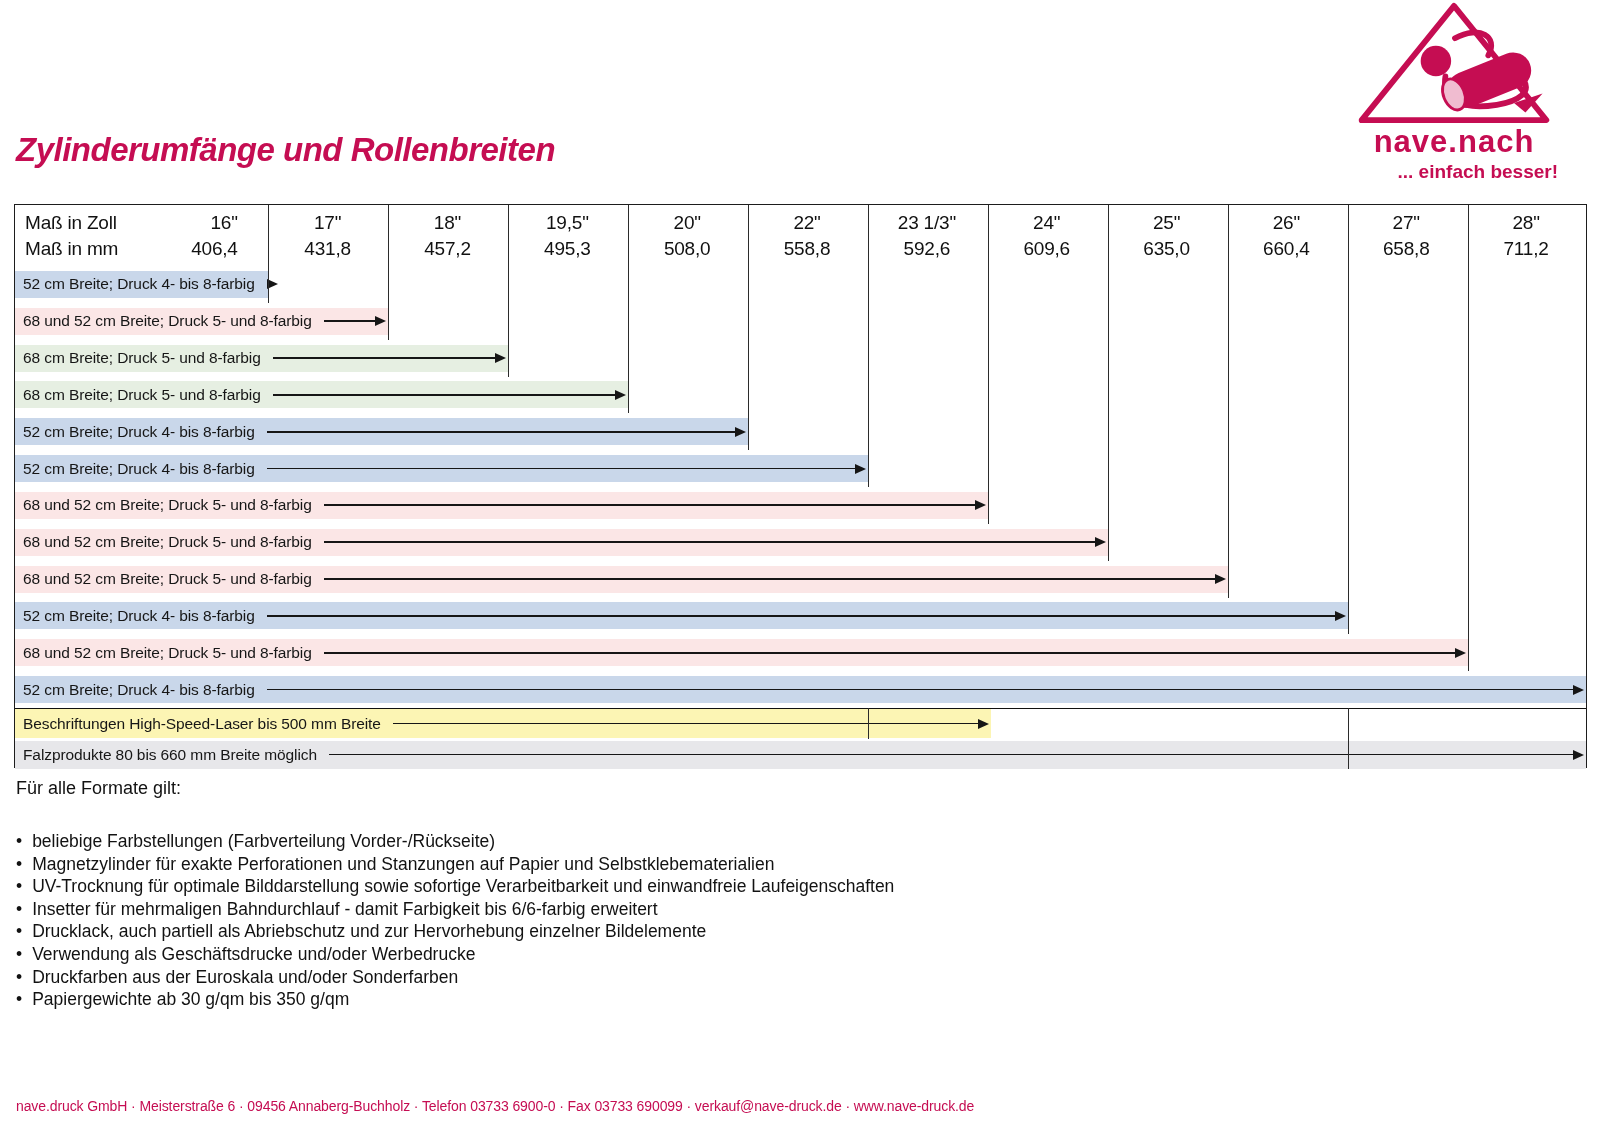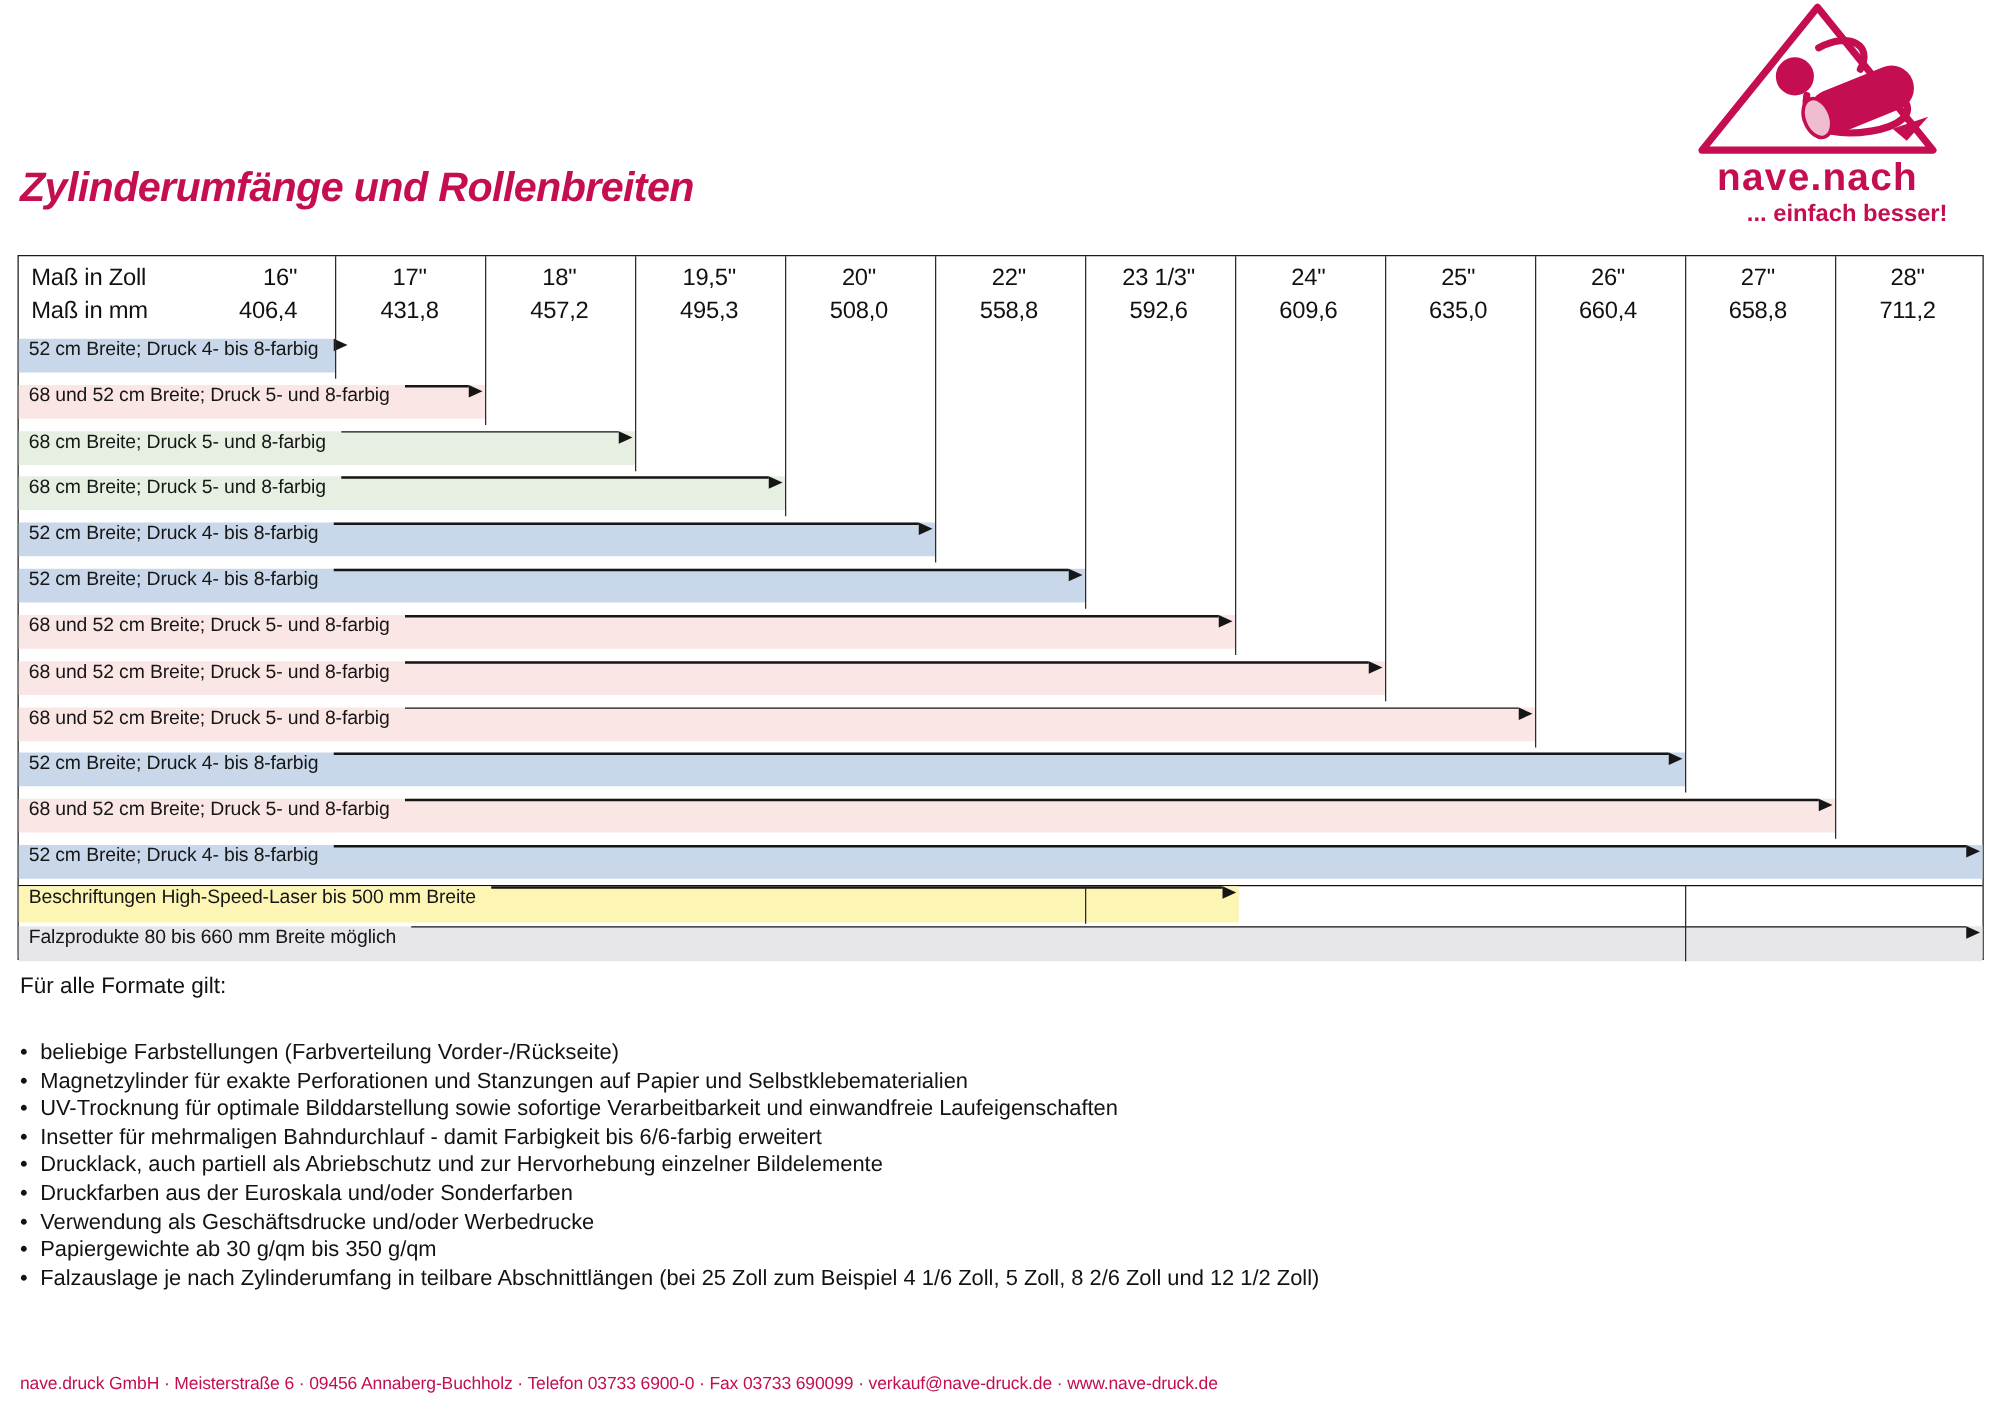--- a/index.html
+++ b/index.html
@@ -22,21 +22,21 @@
   #size-table { position:absolute; left:14px; top:204px; width:1573px; height:564px;
                 border:1.5px solid #1d1d1d; background:#fff; }
   #thead { display:flex; height:61px; font-size:19px; color:#111; letter-spacing:-0.2px; }
   .hcell { width:120px; text-align:center; padding-top:5px; line-height:26px; }
   .hcell.first { width:253px; display:flex; justify-content:space-between; text-align:left;
                  padding:5px 30px 0 10px; }
   .hvals { text-align:right; }
 
   #bar-rows { height:442px; }
   .bar-row { display:flex; align-items:center; }
-  .band { display:flex; height:27px; }
+  .band { display:flex; align-items:center; height:27px; }
   .band-label { font-size:15.5px; color:#161616; white-space:nowrap; padding-left:8px; letter-spacing:-0.1px; }
   .arrow-line { flex:1 1 auto; height:1.8px; background:#161616; margin-left:12px; }
   .arrow-head { width:0; height:0; border-top:5.2px solid transparent; border-bottom:5.2px solid transparent;
                 border-left:11px solid #161616; margin-right:2px; }
 
   #bottom-rows { height:61px; border-top:1.6px solid #101010; }
   .bottom-row { display:flex; align-items:center; }
   .bottom-row .band { height:100%; width:auto; }
 
   .gridline { position:absolute; width:1.2px; background:#2b2b2b; pointer-events:none; }
@@ -251,21 +251,20 @@
       </div>
   </div>
 
   <div id="notes-heading">Für alle Formate gilt:</div>
   <div id="notes-list">
       <div class="note-item">beliebige Farbstellungen (Farbverteilung Vorder-/Rückseite)</div>
       <div class="note-item">Magnetzylinder für exakte Perforationen und Stanzungen auf Papier und Selbstklebematerialien</div>
       <div class="note-item">UV-Trocknung für optimale Bilddarstellung sowie sofortige Verarbeitbarkeit und einwandfreie Laufeigenschaften</div>
       <div class="note-item">Insetter für mehrmaligen Bahndurchlauf - damit Farbigkeit bis 6/6-farbig erweitert</div>
       <div class="note-item">Drucklack, auch partiell als Abriebschutz und zur Hervorhebung einzelner Bildelemente</div>
+      <div class="note-item">Verwendung als Geschäftsdrucke und/oder Werbedrucke</div>
       <div class="note-item">Druckfarben aus der Euroskala und/oder Sonderfarben</div>
-      <div class="note-item">Verwendung als Geschäftsdrucke und/oder Werbedrucke</div>
       <div class="note-item">Papiergewichte ab 30 g/qm bis 350 g/qm</div>
-      <div class="note-item">Falzauslage je nach Zylinderumfang in teilbare Abschnittlängen (bei 25 Zoll zum Beispiel 4 1/6 Zoll, 5 Zoll, 8 2/6 Zoll und 12 1/2 Zoll)</div>
     </div>
 
   <div id="footer-text">nave.druck GmbH · Meisterstraße 6 · 09456 Annaberg-Buchholz · Telefon 03733 6900-0 · Fax 03733 690099 · verkauf@nave-druck.de · www.nave-druck.de</div>
 
 </div>
 
 </body></html>

